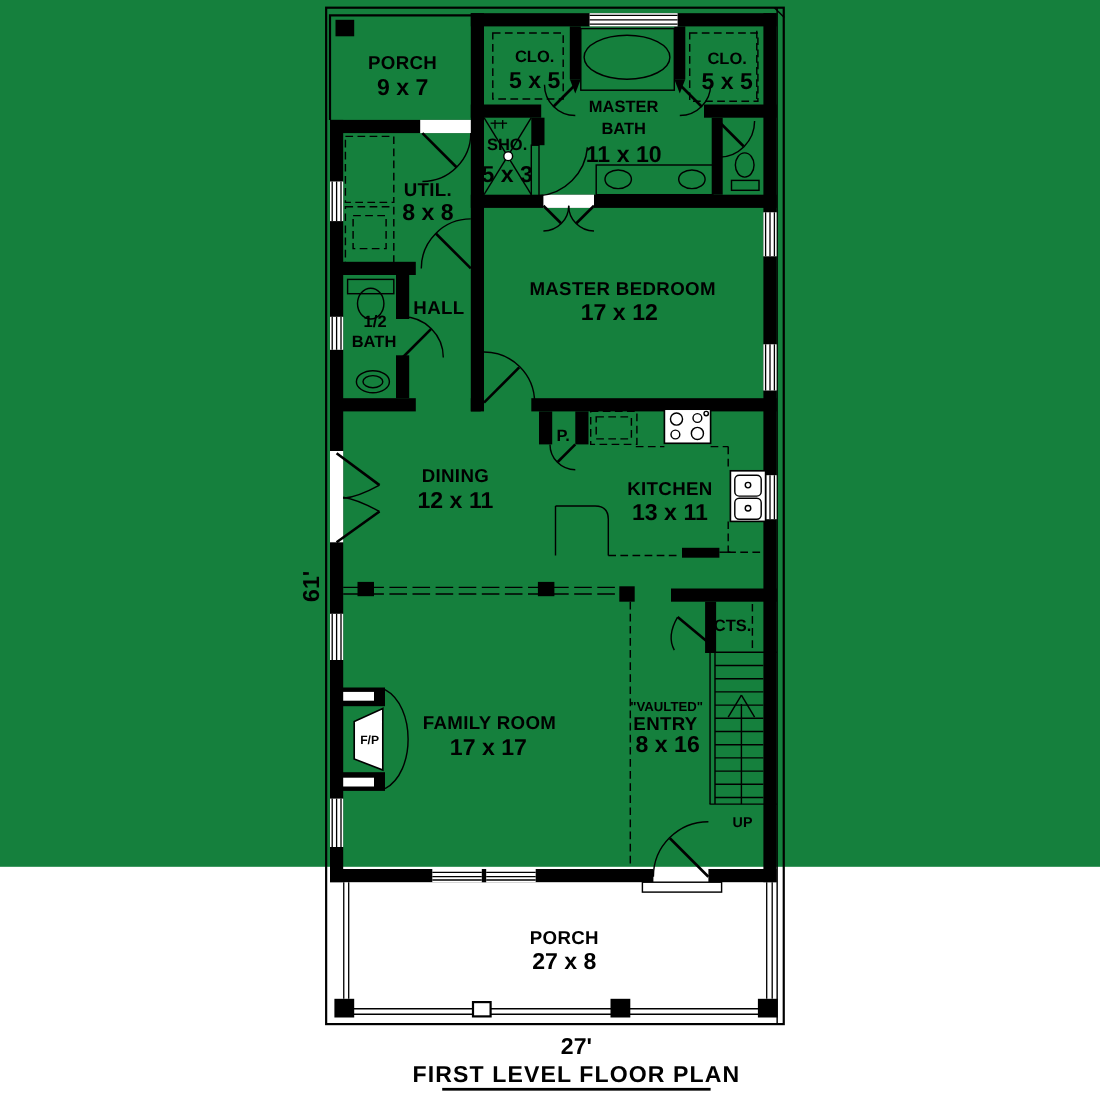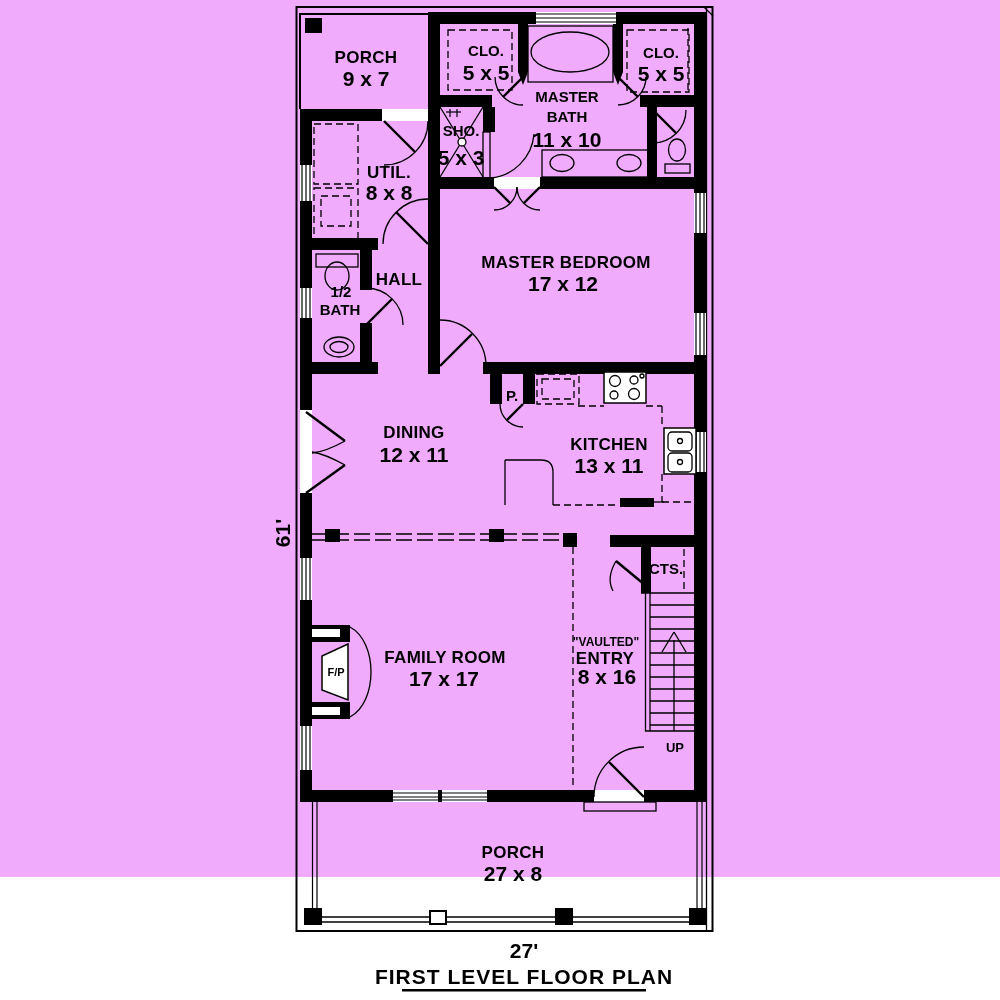--- a/index.html
+++ b/index.html
@@ -1,16 +1,16 @@
 <!DOCTYPE html>
 <html><head>
 <meta charset="utf-8">
 <style>
   html,body{margin:0;padding:0;background:#ffffff;width:1000px;height:1000px;overflow:hidden;}
-  .plan-wrap{width:1000px;height:877px;background:#f0abfc;}
+  .plan-wrap{width:1000px;height:788px;background:#15803d;}
   svg{display:block;}
   .wall{fill:#000;}
   .thin{stroke:#000;stroke-width:2;fill:none;}
   .thin1{stroke:#000;stroke-width:1.3;fill:none;}
   .dash{stroke:#000;stroke-width:1.3;fill:none;stroke-dasharray:7 4;}
   .dashL{stroke:#000;stroke-width:1.3;fill:none;stroke-dasharray:16 5;}
   .arc{stroke:#000;stroke-width:1.3;fill:none;}
   .leaf{stroke:#000;stroke-width:2.4;fill:none;}
   .winline{stroke:#000;stroke-width:1.2;fill:none;}
   .gap{fill:#fff;}

